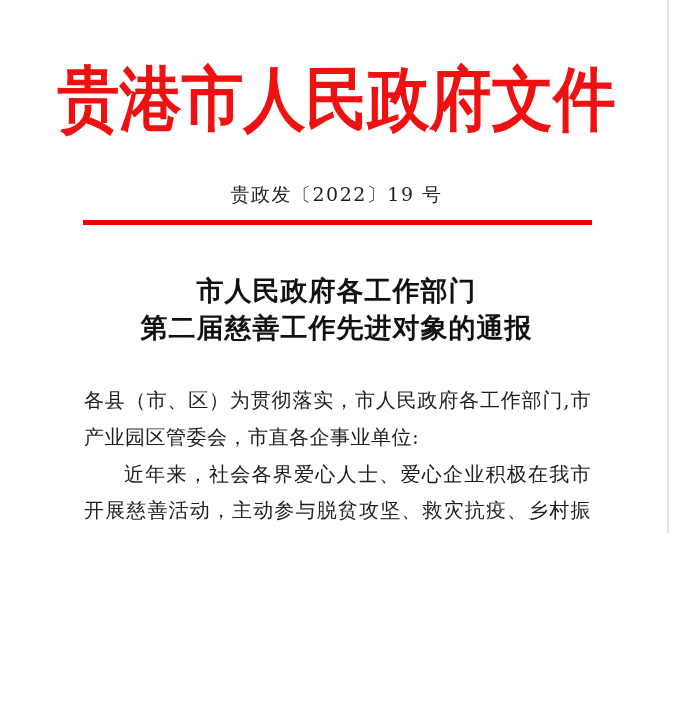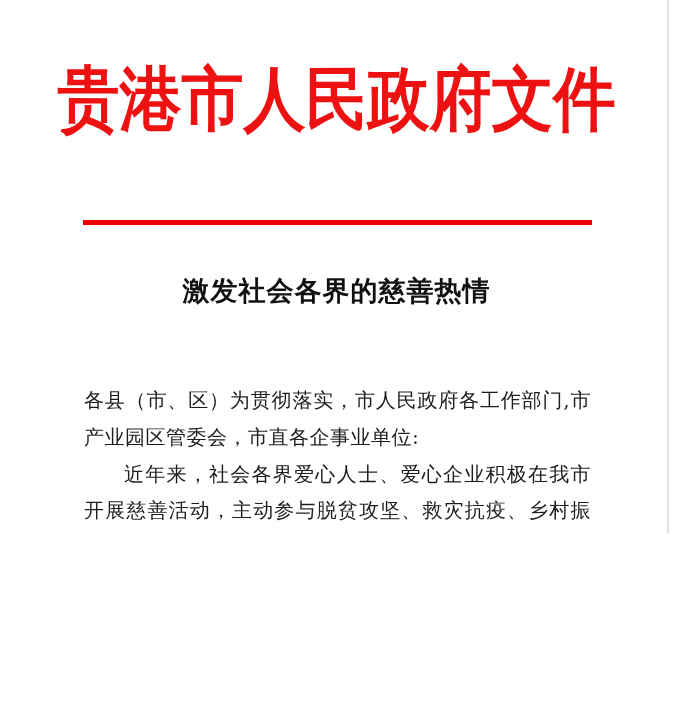--- a/index.html
+++ b/index.html
@@ -95,25 +95,27 @@
     white-space: nowrap;
   }
 </style>
 </head>
 <body>
 
 <div class="page">
 
   <div class="agency-banner">贵港市人民政府文件</div>
 
+  <div class="doc-number">贵政发〔2022〕19 号</div>
 
   <div class="red-divider"></div>
 
   <div class="doc-title">
-    <div>激发社会各界的慈善热情</div>
+    <div>市人民政府各工作部门</div>
+    <div>第二届慈善工作先进对象的通报</div>
   </div>
 
   <div class="body-text">
     <p>各县（市、区）为贯彻落实，市人民政府各工作部门,市产业园区管委会，市直各企事业单位:</p>
     <p class="indent">近年来，社会各界爱心人士、爱心企业积极在我市开展慈善活动，主动参与脱贫攻坚、救灾抗疫、乡村振兴工作，踊跃捐款捐物，在扶危济困、改善民生等方面发挥了重要作用，为贵港慈善事业发展作出了积极贡献，涌现出一批先进典型。为贯彻落实《中华人民共和国慈善法》，大力倡导扶危济困、团结互助的慈善风尚、激发社会各界的慈善热情，促进我市慈善事业加快发展，市人民政府举办了第二届慈善工作评比表扬活动。</p>
   </div>
 
   <div class="page-number">— 1 —</div>
 
   <div class="edge-right"></div>

